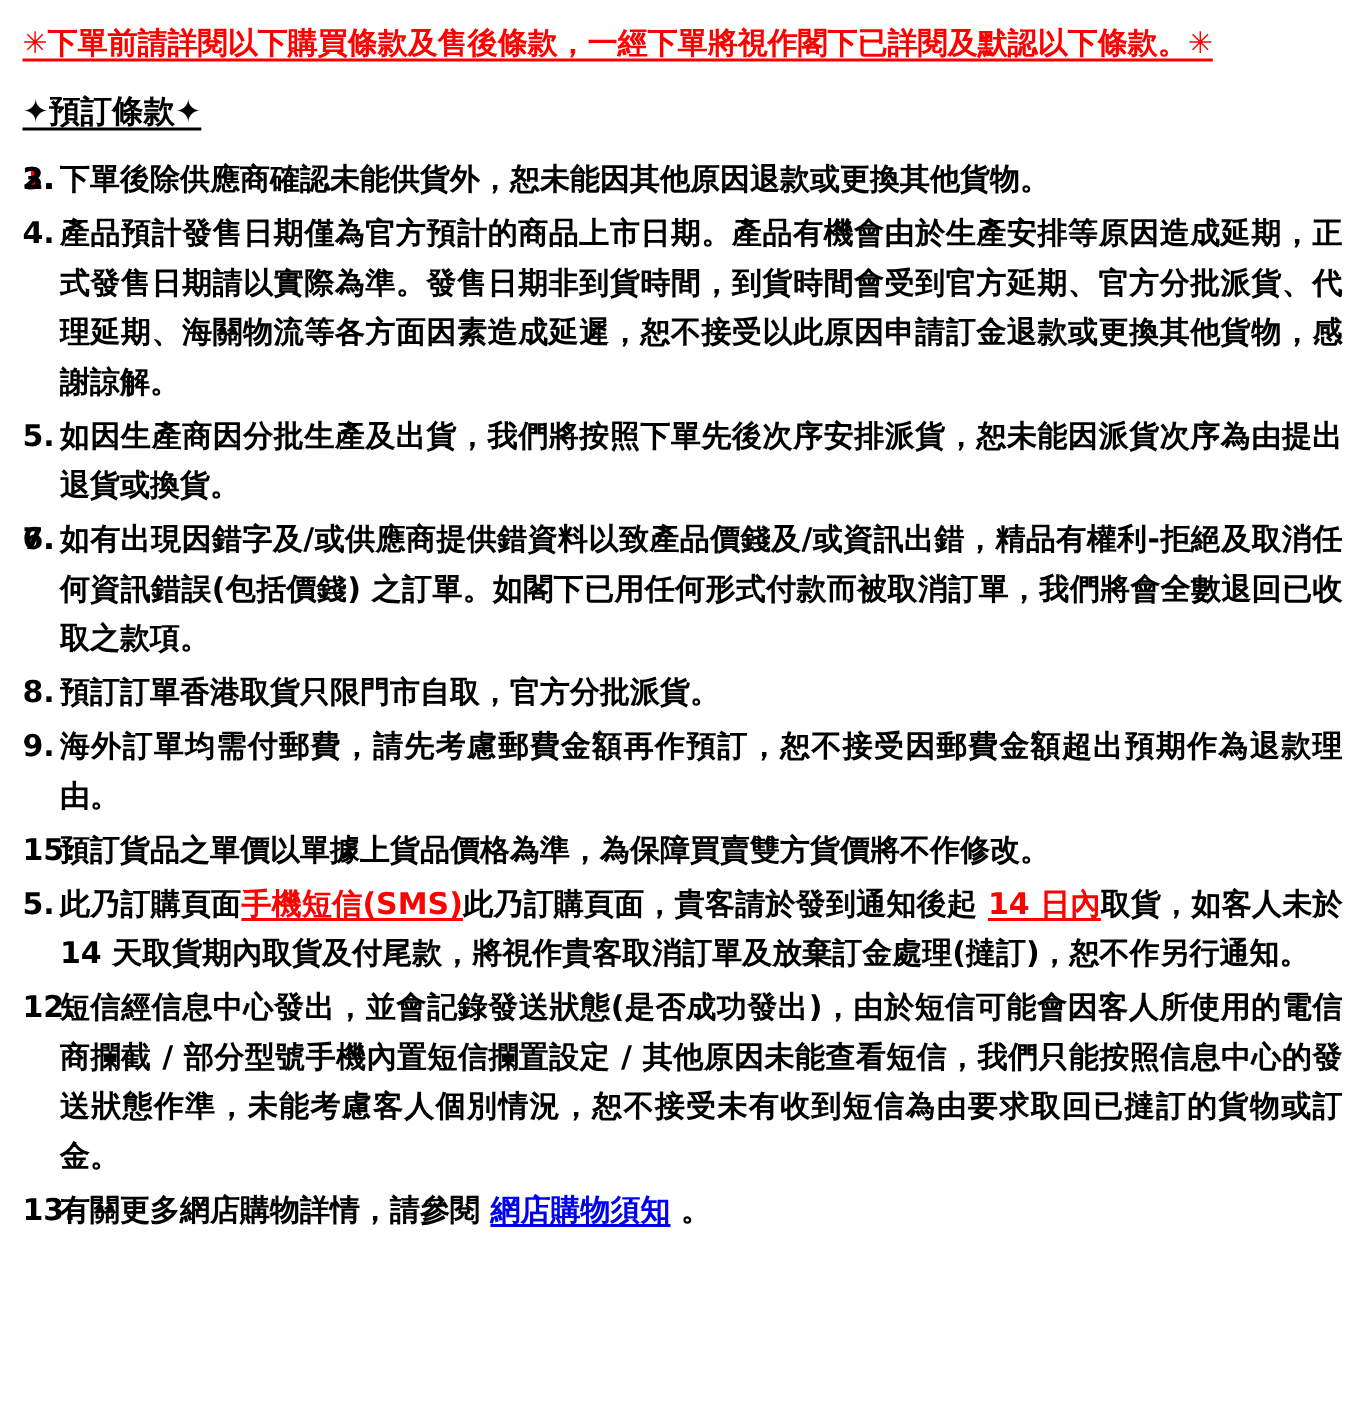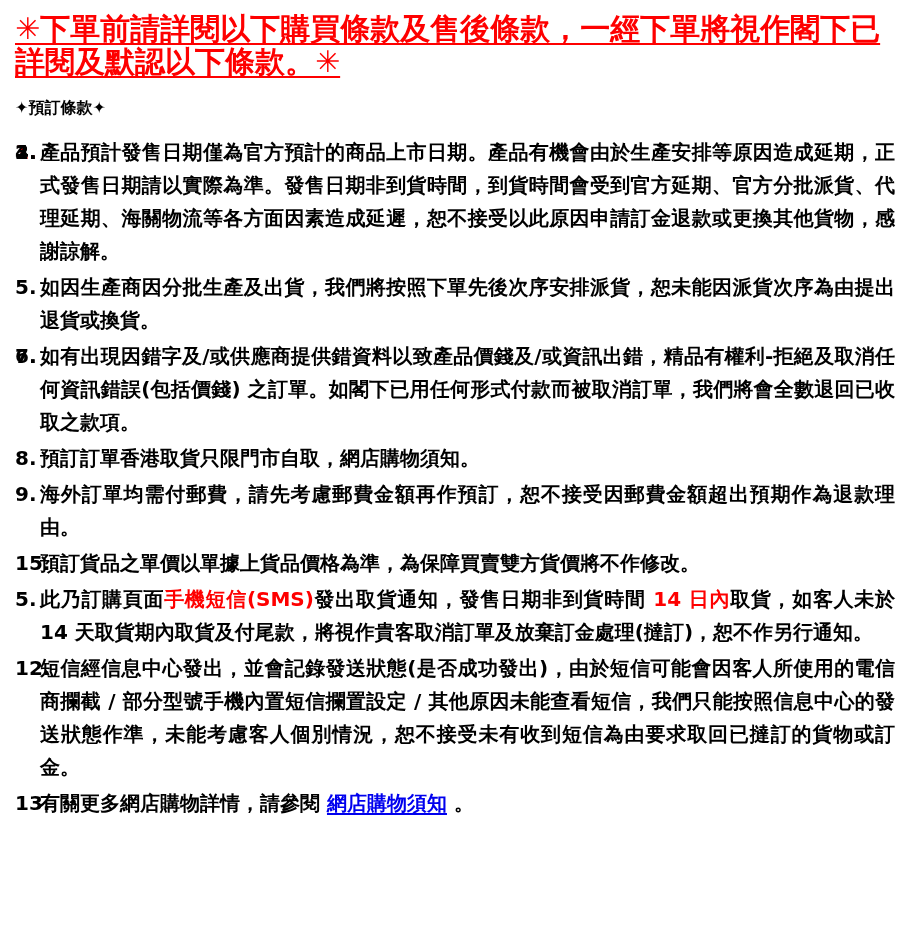--- a/index.html
+++ b/index.html
@@ -9,33 +9,34 @@
     background: #ffffff;
     overflow: hidden;
     color: #000000;
     font-family: "DejaVu Sans", sans-serif;
     font-weight: bold;
   }
   .page { padding: 12px 18px 0 15px; box-sizing: border-box; }
 
   .notice {
     color: #fe0000;
-    font-size: 30px;
+    font-size: 20px;
     line-height: 33px;
     text-decoration: underline;
     text-underline-offset: 4px;
     text-decoration-thickness: 2px;
     margin: 0 0 13px 0;
   }
 
   .section-title-wrap { margin: 0 0 12px 0; }
   .section-title {
     display: inline-block;
-    font-size: 16px;
+    font-size: 21px;
     line-height: 33px;
+    text-decoration: underline;
     text-underline-offset: 4px;
     text-decoration-thickness: 2px;
   }
 
   ol.terms {
     list-style: none;
     margin: 0;
     padding: 0;
     font-size: 20px;
     line-height: 33px;
@@ -43,20 +44,21 @@
   ol.terms li {
     position: relative;
     padding-left: 25px;
     margin-bottom: 3px;
     text-align: justify;
   }
   .num { position: absolute; left: 0; top: 0; }
   li.red-item { color: #fe0000; }
   .hl {
     color: #fe0000;
+    text-decoration: underline;
     text-underline-offset: 3px;
     text-decoration-thickness: 2px;
   }
   a.guide-link {
     color: #0000ee;
     text-decoration: underline;
     text-underline-offset: 3px;
     text-decoration-thickness: 2px;
     cursor: pointer;
   }
@@ -71,36 +73,36 @@
   <div class="section-title-wrap">
     <span class="section-title">✦預訂條款✦</span>
   </div>
 
   <ol class="terms">
 
     <li class="red-item"><span class="num">1.</span></li>
 
     <li><span class="num">2.</span></li>
 
-    <li><span class="num">3.</span></li>
+    <li><span class="num">3.</span><span class="txt">下單後除供應商確認未能供貨外，恕未能因其他原因退款或更換其他貨物。</span></li>
 
     <li><span class="num">4.</span><span class="txt">產品預計發售日期僅為官方預計的商品上市日期。產品有機會由於生產安排等原因造成延期，正式發售日期請以實際為準。發售日期非到貨時間，到貨時間會受到官方延期、官方分批派貨、代理延期、海關物流等各方面因素造成延遲，恕不接受以此原因申請訂金退款或更換其他貨物，感謝諒解。</span></li>
 
     <li><span class="num">5.</span><span class="txt">如因生產商因分批生產及出貨，我們將按照下單先後次序安排派貨，恕未能因派貨次序為由提出退貨或換貨。</span></li>
 
     <li><span class="num">6.</span></li>
 
     <li><span class="num">7.</span><span class="txt">如有出現因錯字及/或供應商提供錯資料以致產品價錢及/或資訊出錯，精品有權利-拒絕及取消任何資訊錯誤(包括價錢) 之訂單。如閣下已用任何形式付款而被取消訂單，我們將會全數退回已收取之款項。</span></li>
 
-    <li><span class="num">8.</span><span class="txt">預訂訂單香港取貨只限門市自取，網店購物須知。</span></li>
+    <li><span class="num">8.</span><span class="txt">預訂訂單香港取貨只限門市自取，官方分批派貨。</span></li>
 
     <li><span class="num">9.</span><span class="txt">海外訂單均需付郵費，請先考慮郵費金額再作預訂，恕不接受因郵費金額超出預期作為退款理由。</span></li>
 
     <li><span class="num">15.</span><span class="txt">預訂貨品之單價以單據上貨品價格為準，為保障買賣雙方貨價將不作修改。</span></li>
 
-    <li><span class="num">5.</span><span class="txt"><span>此乃訂購頁面</span><span class="hl">手機短信(SMS)</span><span>發出取貨通知，發售日期非到貨時間 </span><span class="hl">14 日內</span><span>取貨，如客人未於 14 天取貨期內取貨及付尾款，將視作貴客取消訂單及放棄訂金處理(撻訂)，恕不作另行通知。</span></span></li>
+    <li><span class="num">5.</span><span class="txt"><span>此乃訂購頁面</span><span class="hl">手機短信(SMS)</span><span>此乃訂購頁面，貴客請於發到通知後起 </span><span class="hl">14 日內</span><span>取貨，如客人未於 14 天取貨期內取貨及付尾款，將視作貴客取消訂單及放棄訂金處理(撻訂)，恕不作另行通知。</span></span></li>
 
     <li><span class="num">12.</span><span class="txt">短信經信息中心發出，並會記錄發送狀態(是否成功發出)，由於短信可能會因客人所使用的電信商攔截 / 部分型號手機內置短信攔置設定 / 其他原因未能查看短信，我們只能按照信息中心的發送狀態作準，未能考慮客人個別情況，恕不接受未有收到短信為由要求取回已撻訂的貨物或訂金。</span></li>
 
     <li><span class="num">13.</span><span class="txt"><span>有關更多網店購物詳情，請參閱 </span><a class="guide-link">網店購物須知</a><span> 。</span></span></li>
 
   </ol>
 </div>
 
 </body></html>

